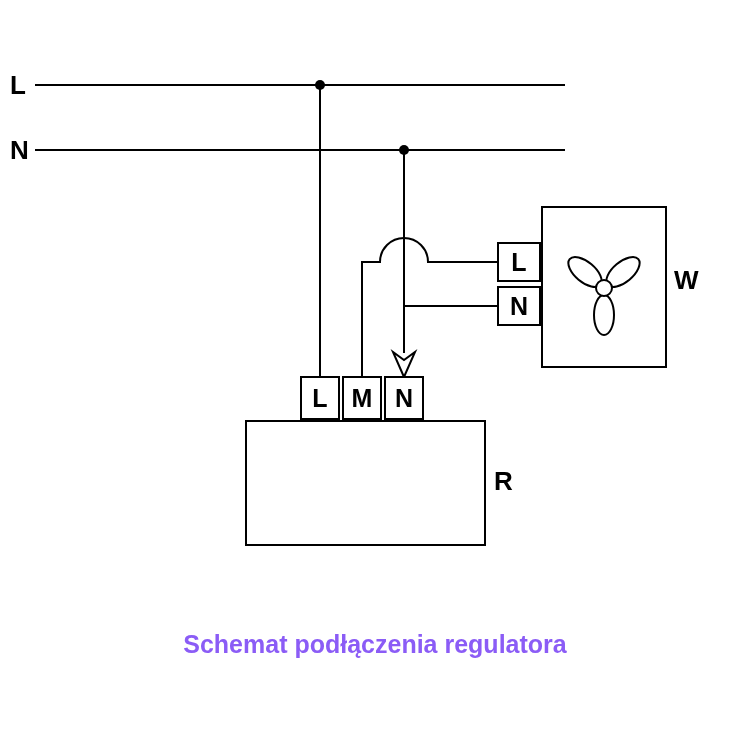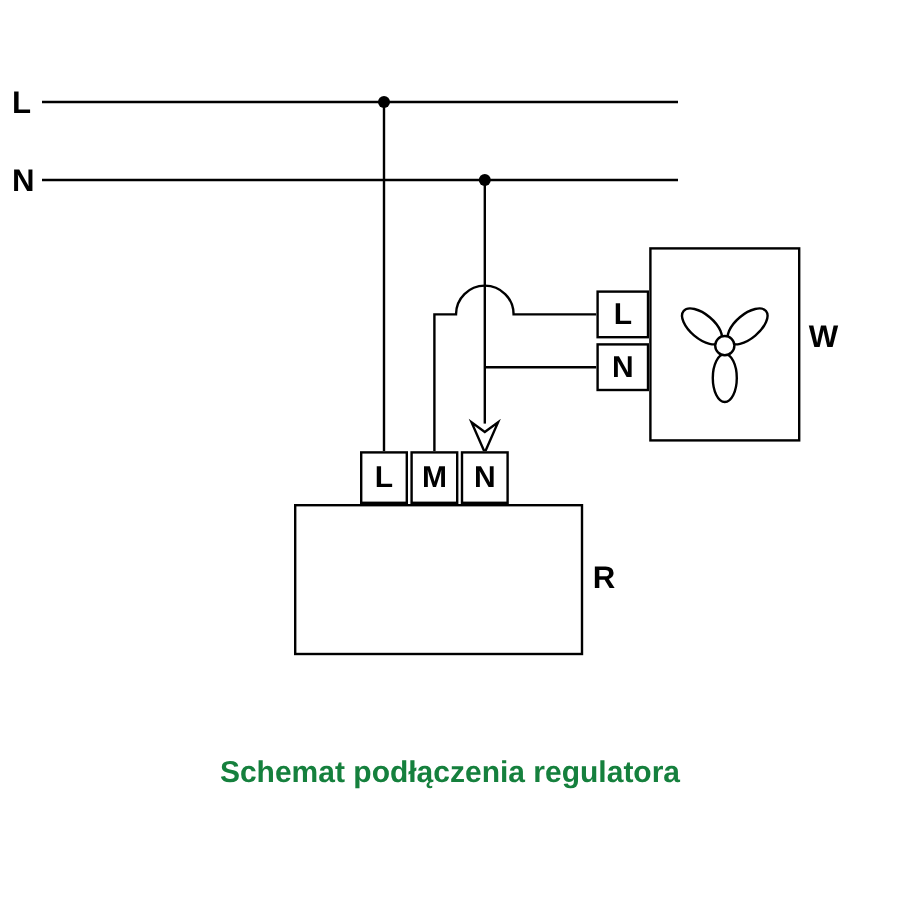--- a/index.html
+++ b/index.html
@@ -48,21 +48,21 @@
   }
   #caption {
     position: absolute;
     left: 0;
     top: 630;
     top: 630px;
     width: 750px;
     text-align: center;
     font-weight: bold;
     font-size: 25px;
-    color: #15803d;
+    color: #8b5cf6;
   }
 </style>
 </head>
 <body>
 
 <div id="stage">
 
   <svg id="wires" width="750" height="750" viewBox="0 0 750 750">
 
     <line x1="35" y1="85" x2="565" y2="85" stroke="#000" stroke-width="2"></line>

